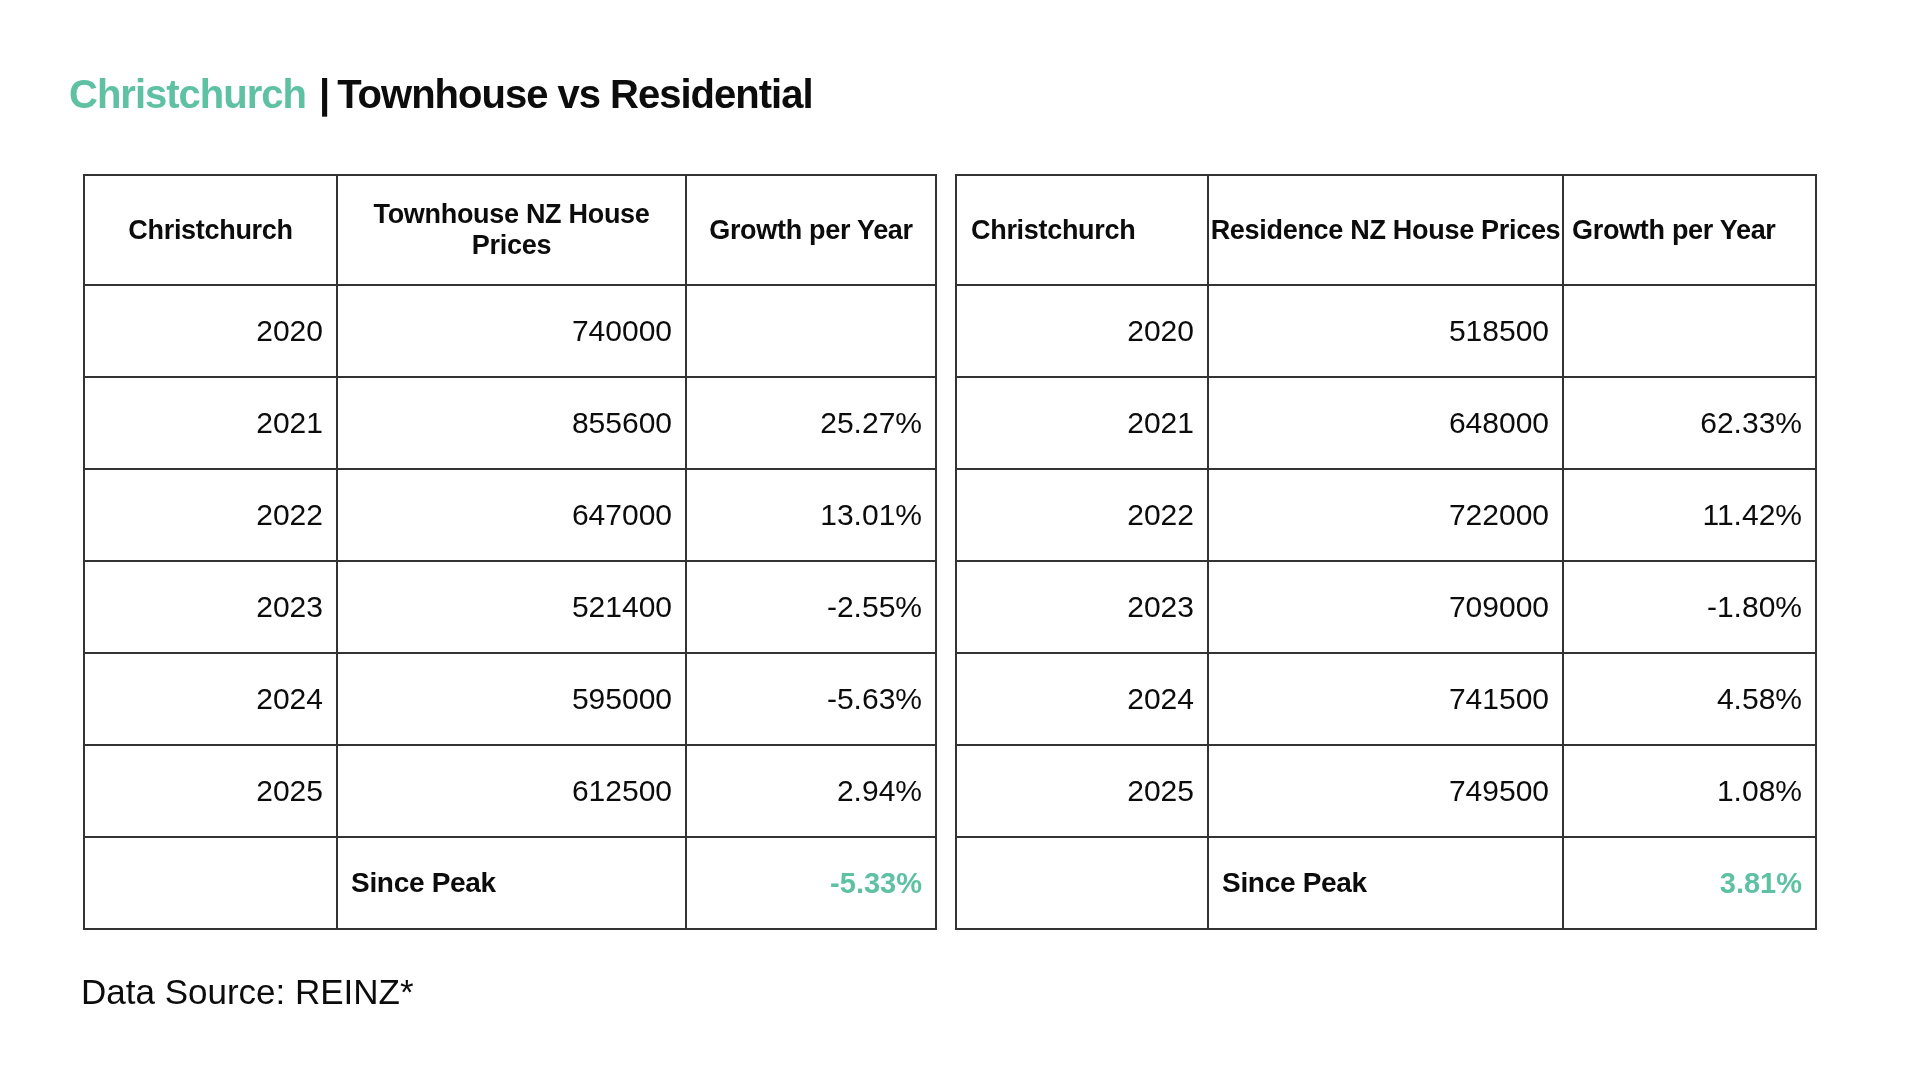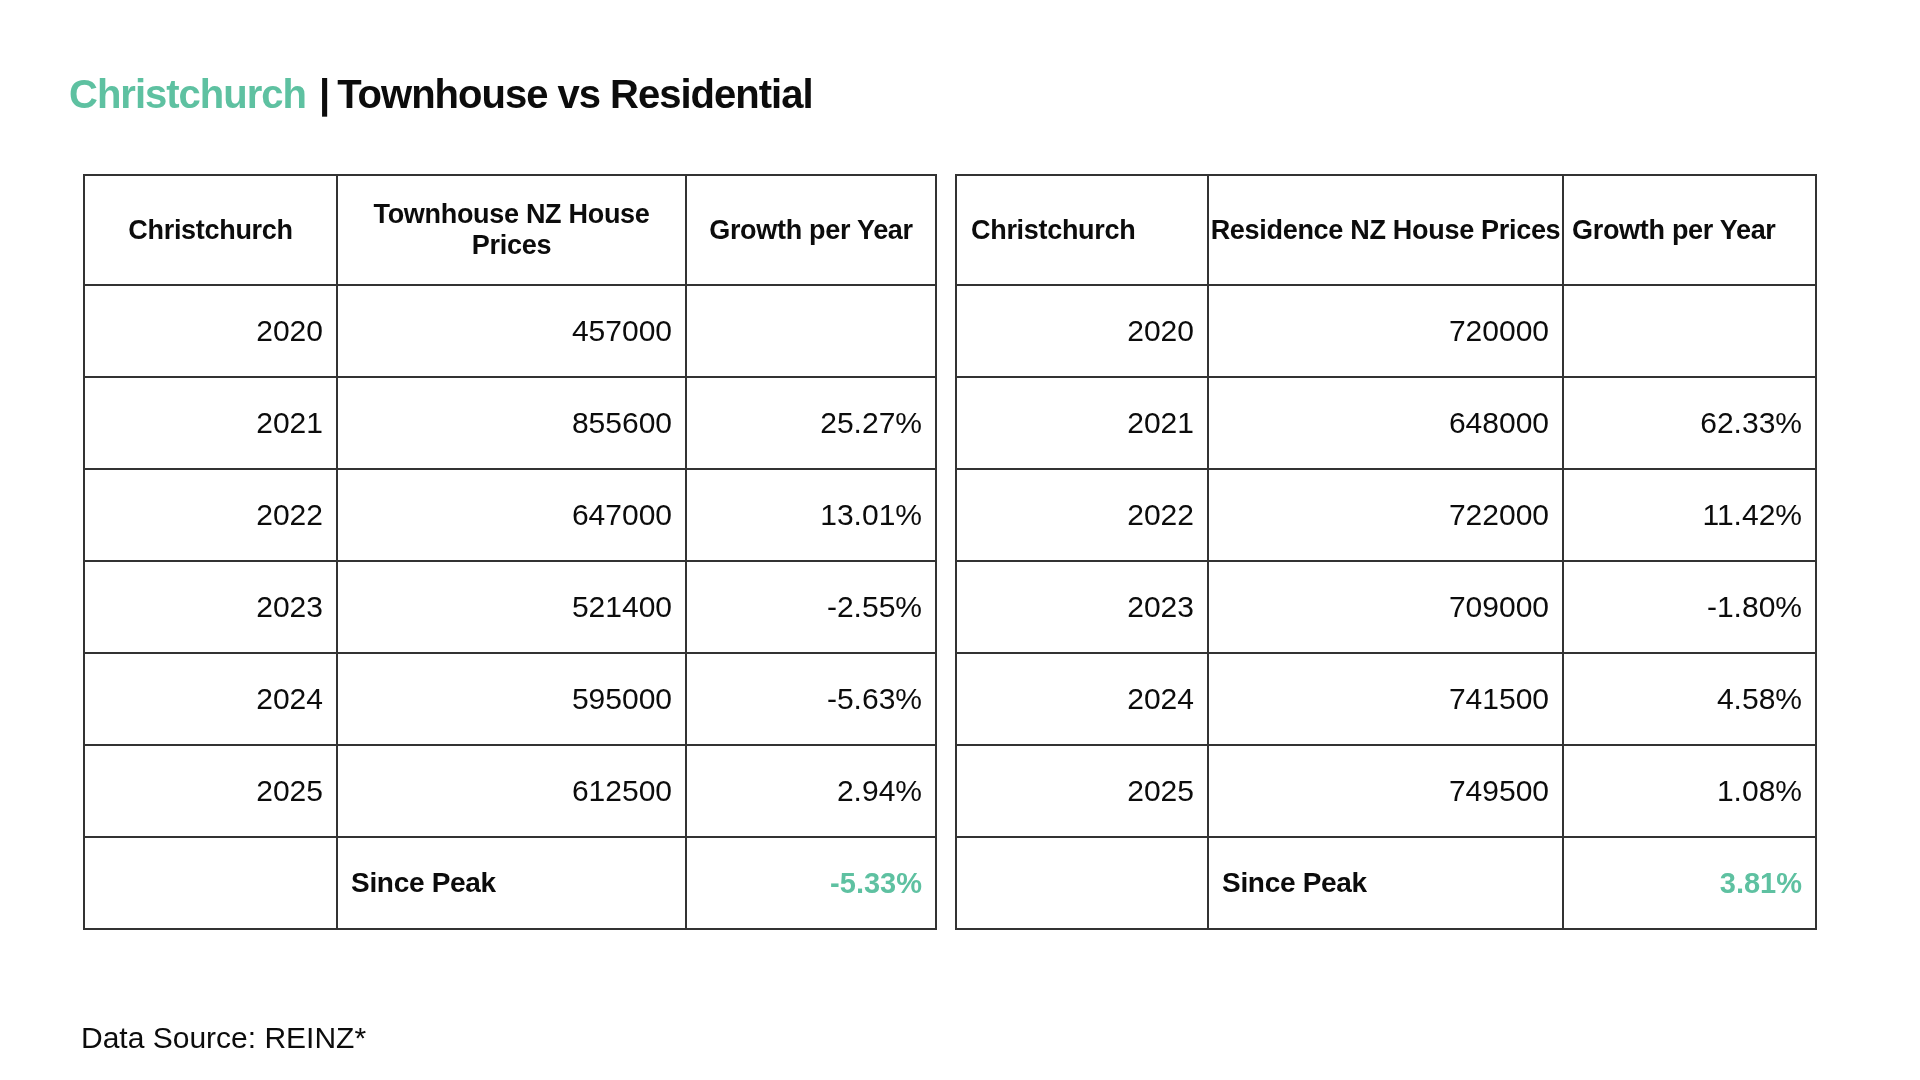--- a/index.html
+++ b/index.html
@@ -79,22 +79,22 @@
   }
   .accent-cell {
     color: var(--accent);
     font-weight: 700;
     font-size: 29px;
     border-radius: 30px;
   }
   .footer {
     position: absolute;
     left: 81px;
-    top: 1021px;
-    font-size: 30px;
+    top: 972px;
+    font-size: 35px;
     font-weight: 400;
     color: var(--text);
   }
 </style>
 </head>
 <body>
 
 <div class="page">
 
   <h1 class="title">
@@ -112,21 +112,21 @@
       <thead>
         <tr>
           <th class="ac">Christchurch</th>
           <th class="ac">Townhouse NZ House Prices</th>
           <th class="ac">Growth per Year</th>
         </tr>
       </thead>
       <tbody>
         <tr>
           <td class="num">2020</td>
-          <td class="num">457000</td>
+          <td class="num">740000</td>
           <td class="num"></td>
         </tr>
         <tr>
           <td class="num">2021</td>
           <td class="num">855600</td>
           <td class="num">25.27%</td>
         </tr>
         <tr>
           <td class="num">2022</td>
           <td class="num">647000</td>
@@ -164,21 +164,21 @@
       <thead>
         <tr>
           <th class="al">Christchurch</th>
           <th class="ac">Residence NZ House Prices</th>
           <th class="al-tight">Growth per Year</th>
         </tr>
       </thead>
       <tbody>
         <tr>
           <td class="num">2020</td>
-          <td class="num">720000</td>
+          <td class="num">518500</td>
           <td class="num"></td>
         </tr>
         <tr>
           <td class="num">2021</td>
           <td class="num">648000</td>
           <td class="num">62.33%</td>
         </tr>
         <tr>
           <td class="num">2022</td>
           <td class="num">722000</td>

